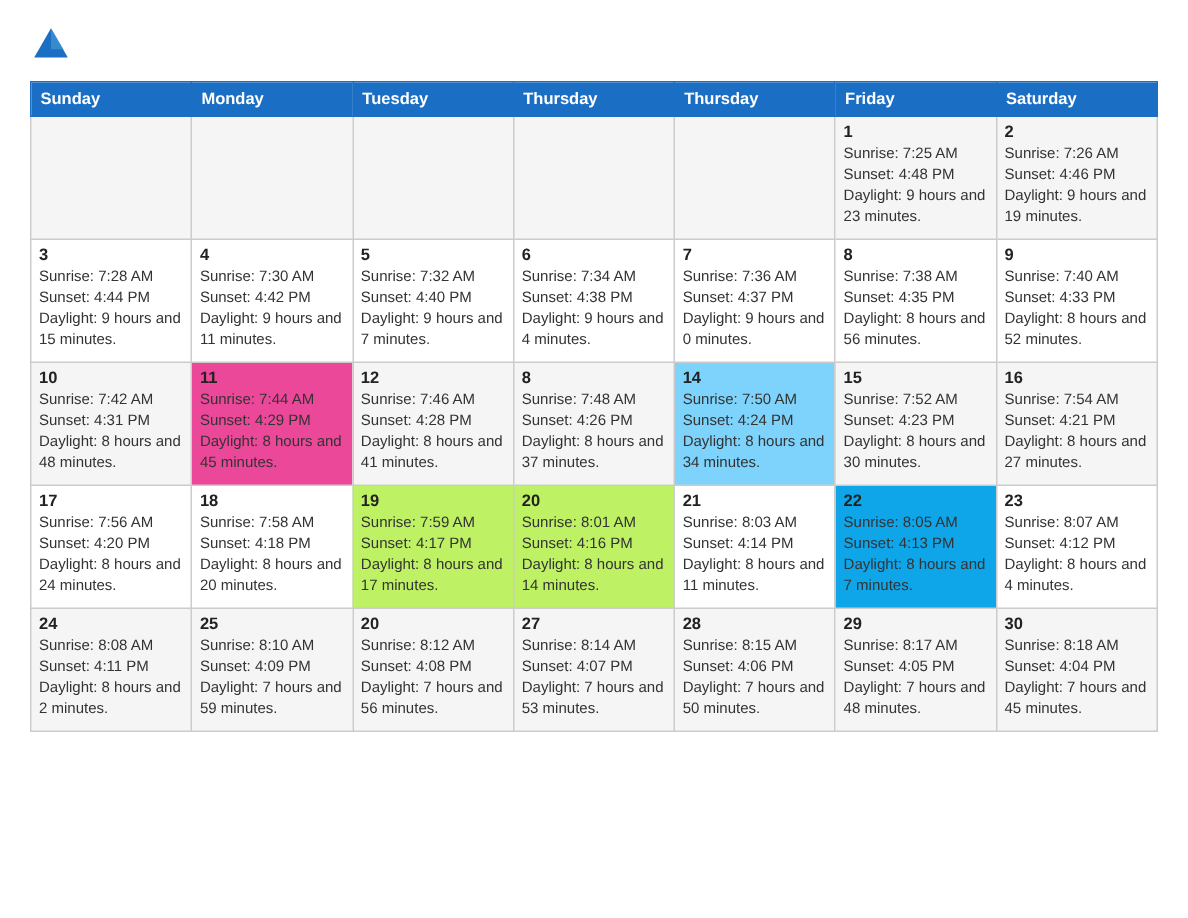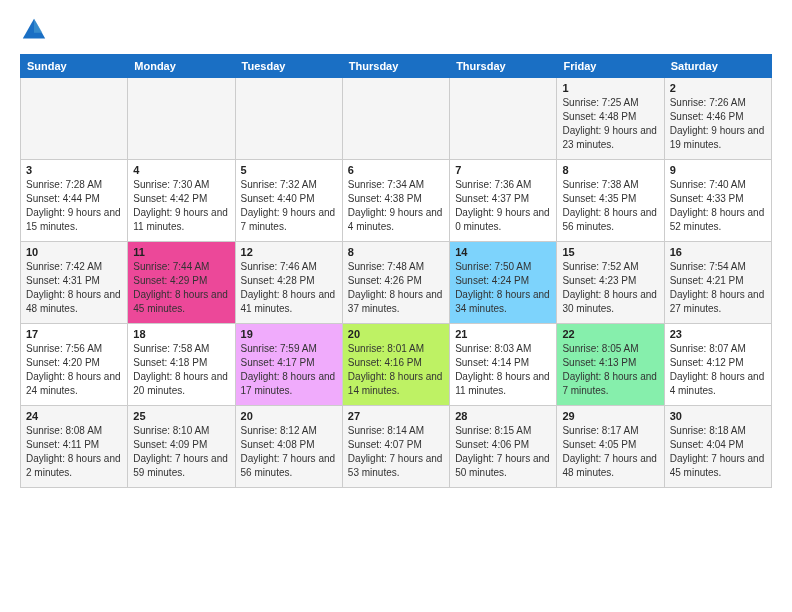--- a/index.html
+++ b/index.html
@@ -269,42 +269,42 @@
 Daylight: 8 hours
 and 24 minutes.</div>
           </td>
           <td style="background: rgb(255, 255, 255);">
             <span class="day-number">18</span>
             <div class="day-info">Sunrise: 7:58 AM
 Sunset: 4:18 PM
 Daylight: 8 hours
 and 20 minutes.</div>
           </td>
-          <td style="background: #f0abfc;">
+          <td style="background: #bef264;">
             <span class="day-number">19</span>
             <div class="day-info">Sunrise: 7:59 AM
 Sunset: 4:17 PM
 Daylight: 8 hours
 and 17 minutes.</div>
           </td>
           <td style="background: #bef264;">
             <span class="day-number">20</span>
             <div class="day-info">Sunrise: 8:01 AM
 Sunset: 4:16 PM
 Daylight: 8 hours
 and 14 minutes.</div>
           </td>
           <td style="background: rgb(255, 255, 255);">
             <span class="day-number">21</span>
             <div class="day-info">Sunrise: 8:03 AM
 Sunset: 4:14 PM
 Daylight: 8 hours
 and 11 minutes.</div>
           </td>
-          <td style="background: #86efac;">
+          <td style="background: #0ea5e9;">
             <span class="day-number">22</span>
             <div class="day-info">Sunrise: 8:05 AM
 Sunset: 4:13 PM
 Daylight: 8 hours
 and 7 minutes.</div>
           </td>
           <td style="background: rgb(255, 255, 255);">
             <span class="day-number">23</span>
             <div class="day-info">Sunrise: 8:07 AM
 Sunset: 4:12 PM

